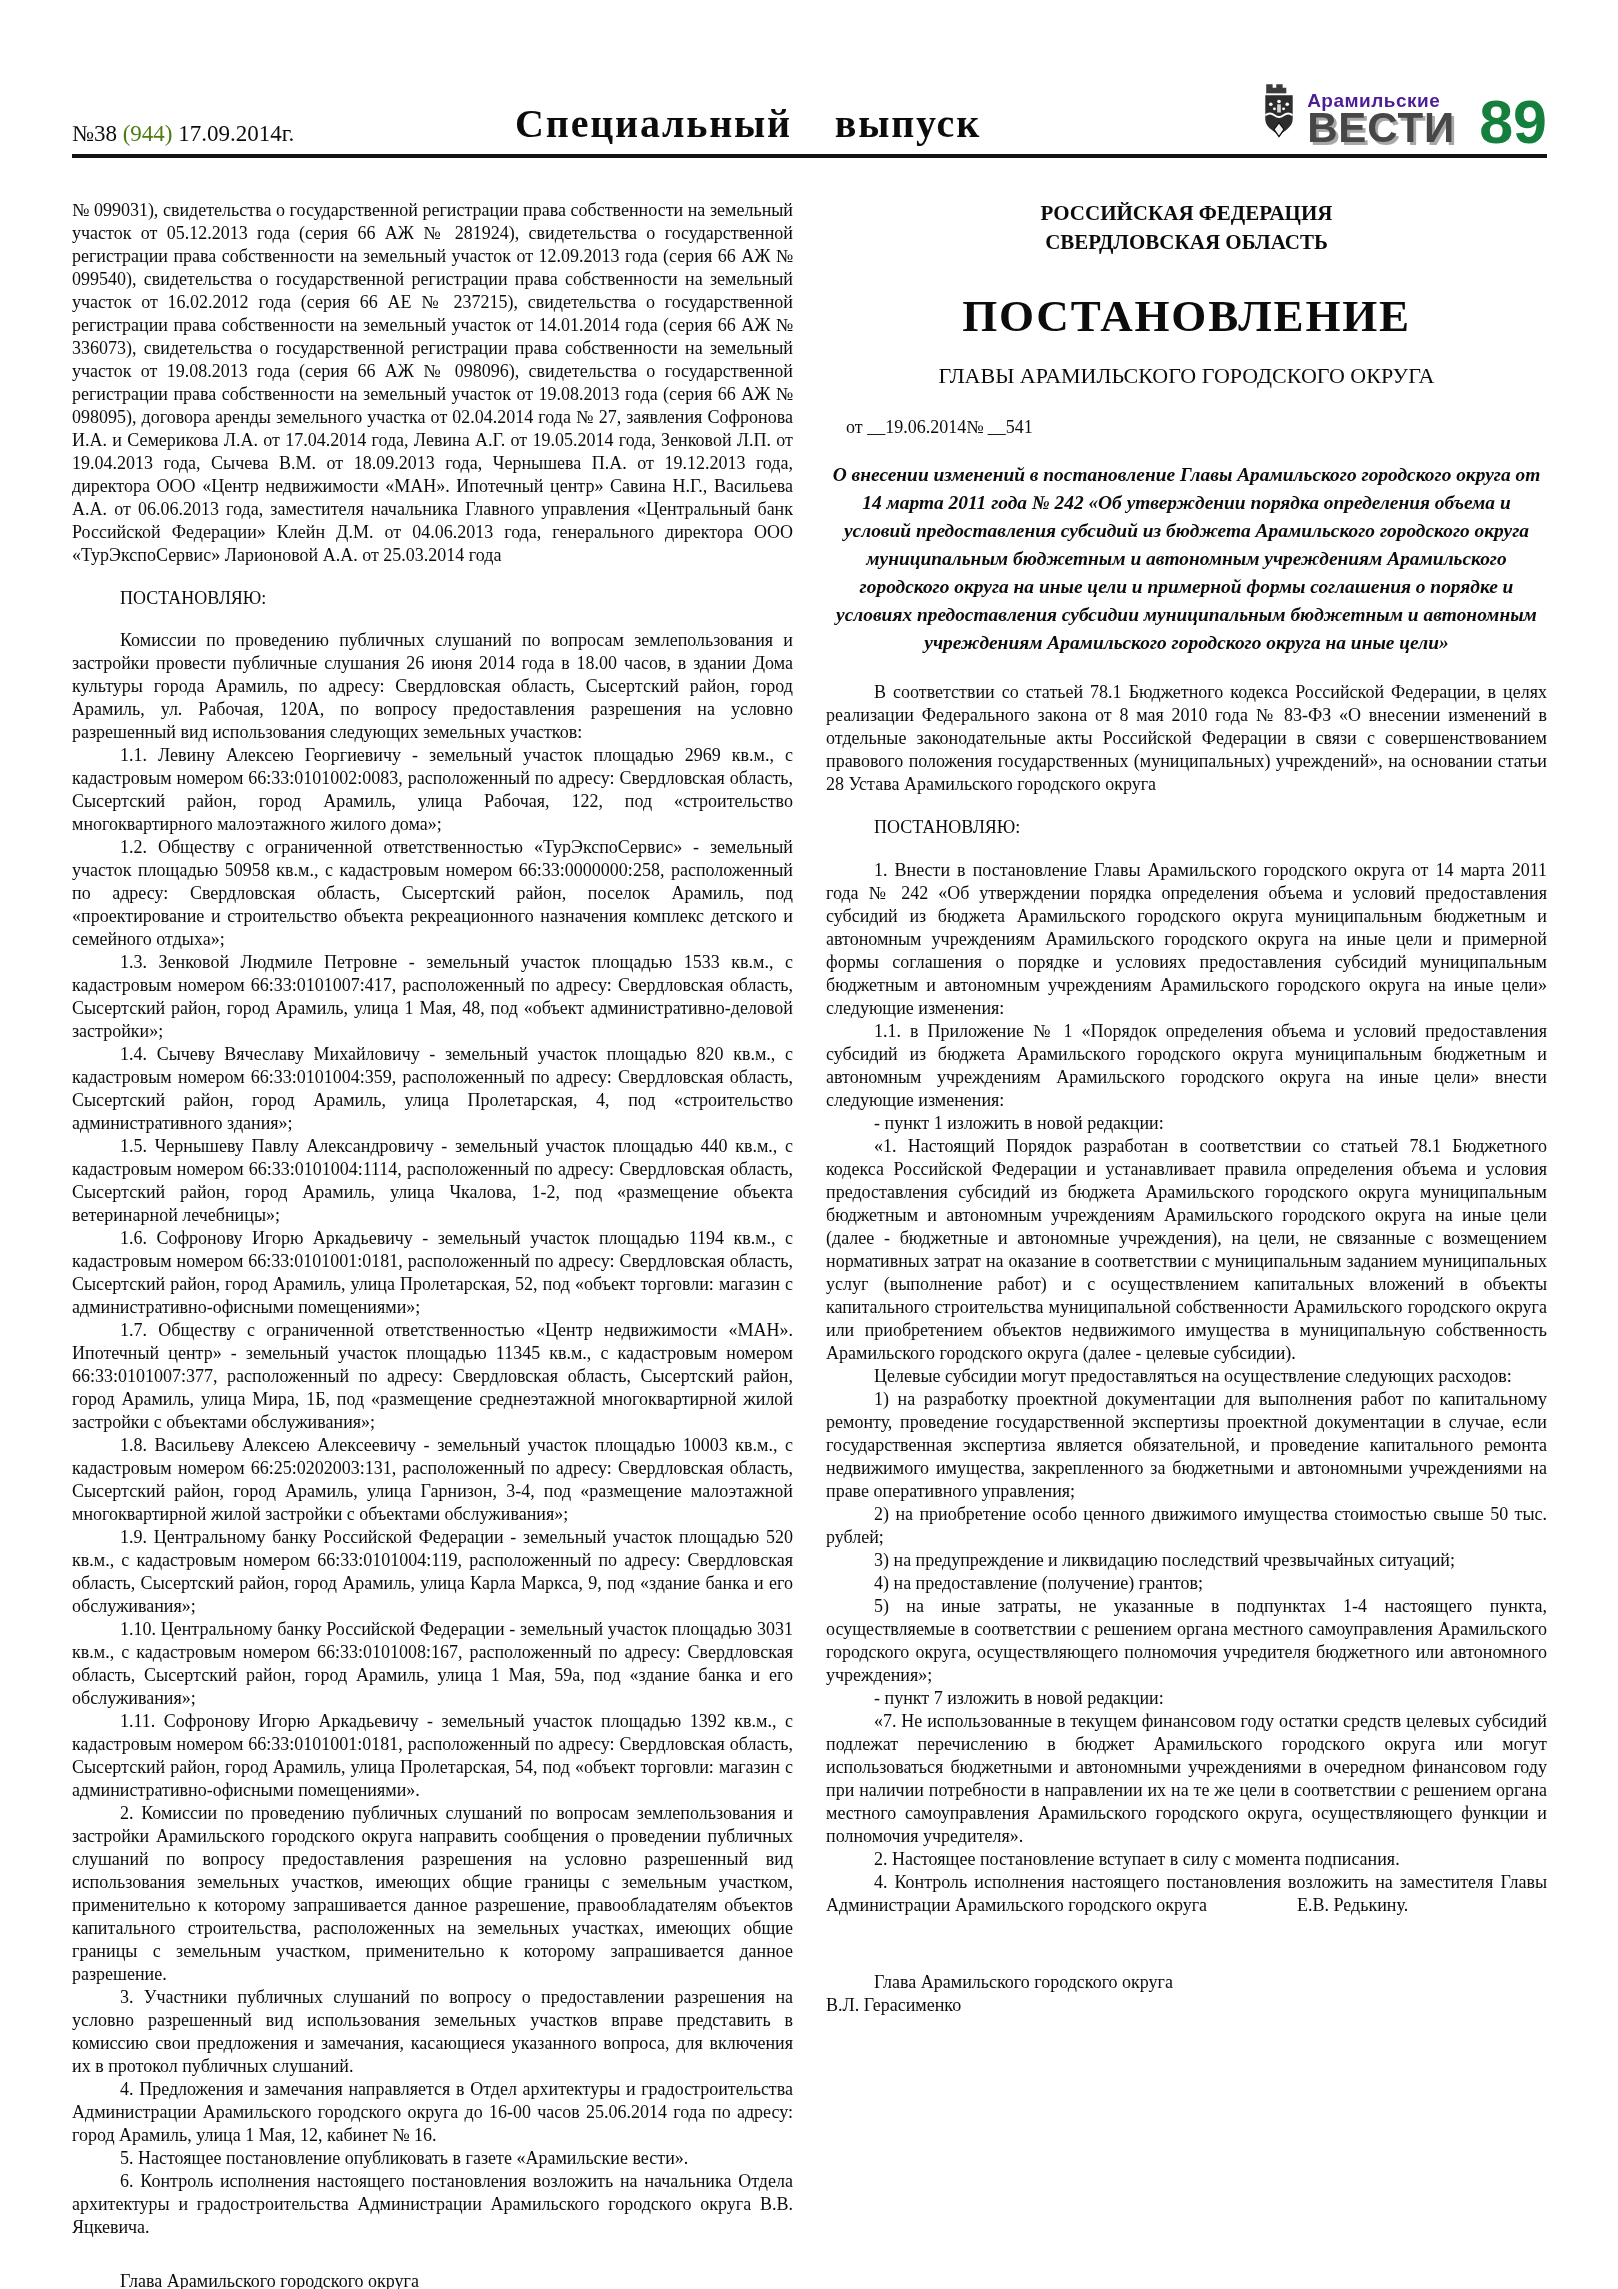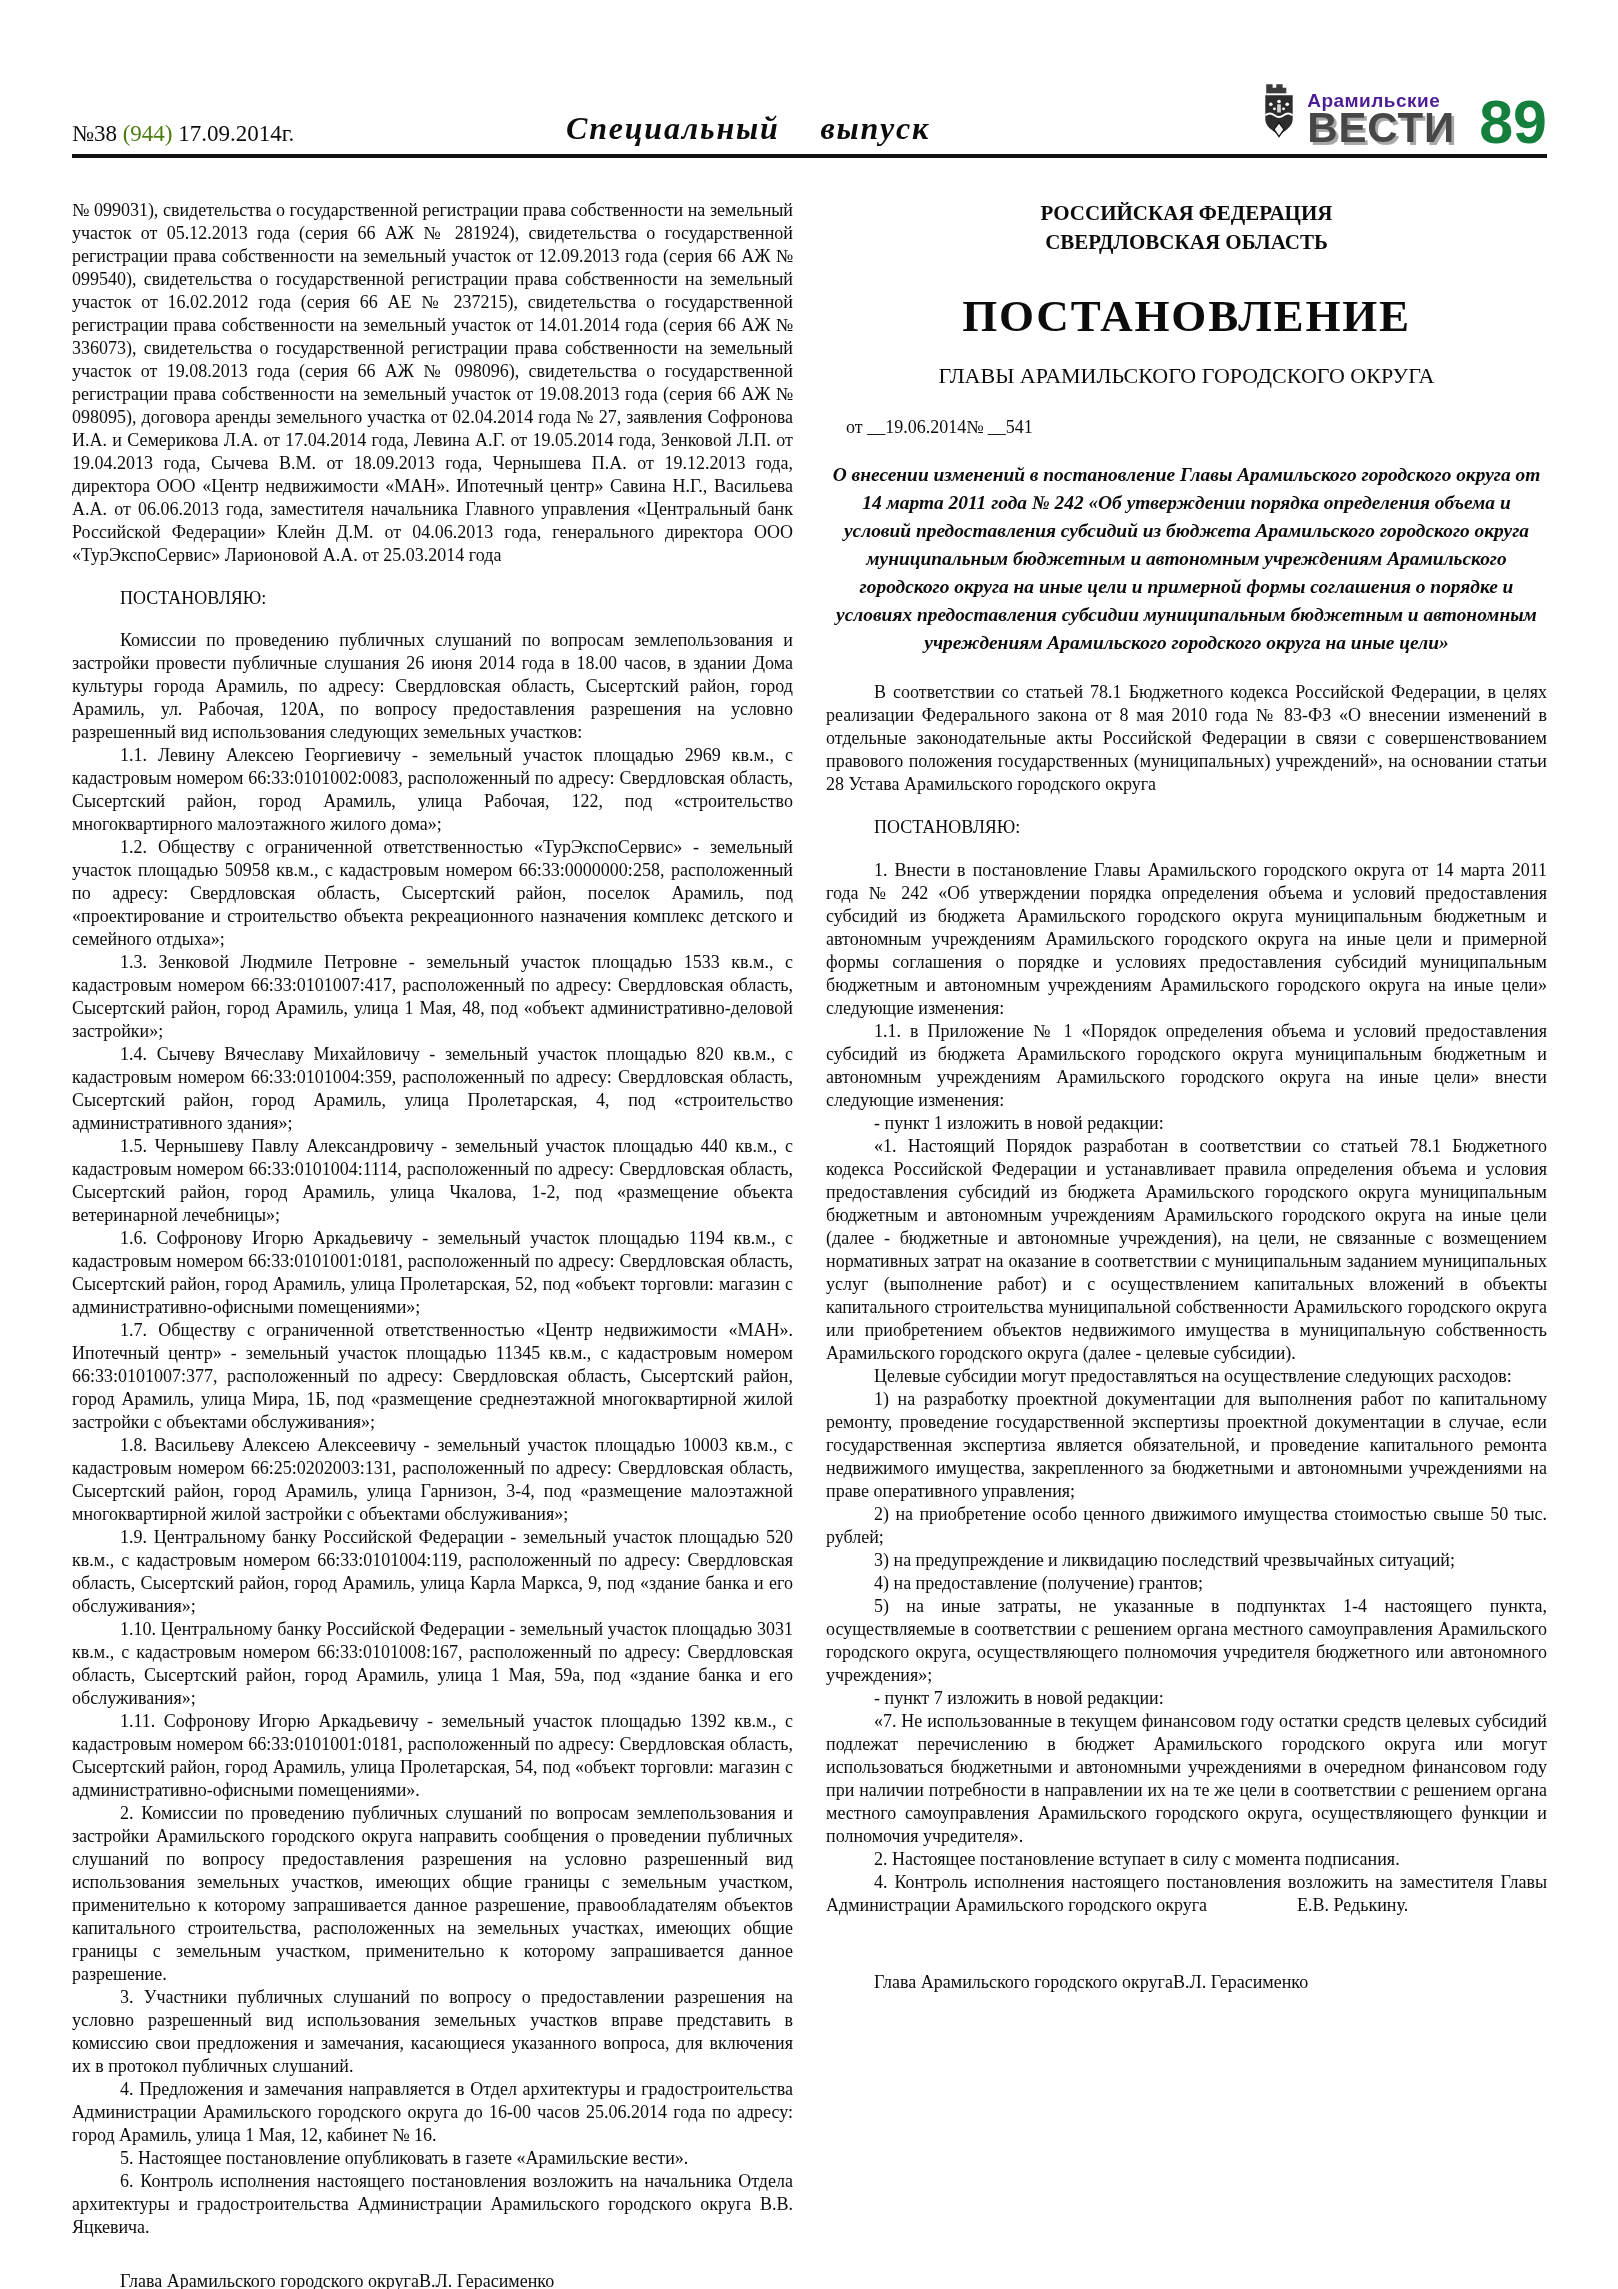--- a/index.html
+++ b/index.html
@@ -11,21 +11,21 @@
     font-family:"Liberation Serif", serif;
     color:#0c0c0c;
     box-sizing:border-box;
     padding:81px 72px 55px 72px;
   }
   
   .hdr{display:flex;align-items:flex-end;justify-content:space-between;
        border-bottom:4.6px solid #121212;padding-bottom:7.4px;height:66px;}
   .issue{font-size:23px;white-space:nowrap;}
   .issue .paren{color:#4d7c0f;}
-  .hdr-title{font-size:32px;font-weight:bold;font-style:italic;
+  .hdr-title{font-size:40px;font-weight:bold;
        letter-spacing:1.8px;word-spacing:31px;white-space:nowrap;
        transform:translateX(-28px);}
   .brand{display:flex;align-items:flex-end;gap:24px;}
   .logo{display:flex;align-items:flex-end;gap:7.4px;}
   .logo-txt{font-family:"Liberation Sans", sans-serif;line-height:.9;}
   .logo-top{font-size:19px;font-weight:bold;color:#4c1d95;letter-spacing:0.5px;}
   .logo-bottom{font-size:42px;font-weight:900;color:#474747;
        text-shadow:2.8px 2.8px 0 #a8a8a8;letter-spacing:0.9px;}
   .pageno{font-family:"Liberation Sans", sans-serif;font-size:61px;
        font-weight:900;line-height:.8;color:#15803d;}
@@ -35,21 +35,21 @@
   .col p{margin:0;}
   .col p.ind{text-indent:48px;}
   .b{font-weight:normal;}
   .c{text-align:center;text-indent:0 !important;}
   .t-small{font-size:21px;font-weight:bold;line-height:29px;}
   .t-big{font-size:45px;font-weight:bold;letter-spacing:1.8px;line-height:48px;}
   .t-sub{font-size:22px;font-weight:normal;line-height:28px;}
   .subject{font-size:19.4px;font-weight:bold;font-style:italic;
        line-height:28px;text-align:center;padding:0 5.5px;}
   .date-line{text-indent:20px;}
-  .sig{display:flex;text-indent:0;}
+  .sig{display:flex;justify-content:space-between;text-indent:0;flex-direction:column;}
   .sig .sig-l{padding-left:48px;}
   .sig .sig-r{padding-right:102px;}
   .sig2 .sig-r{padding-right:138px;}
   .gap{width:100%;}
 </style>
 </head>
 <body>
 
 <div class="page">
 

